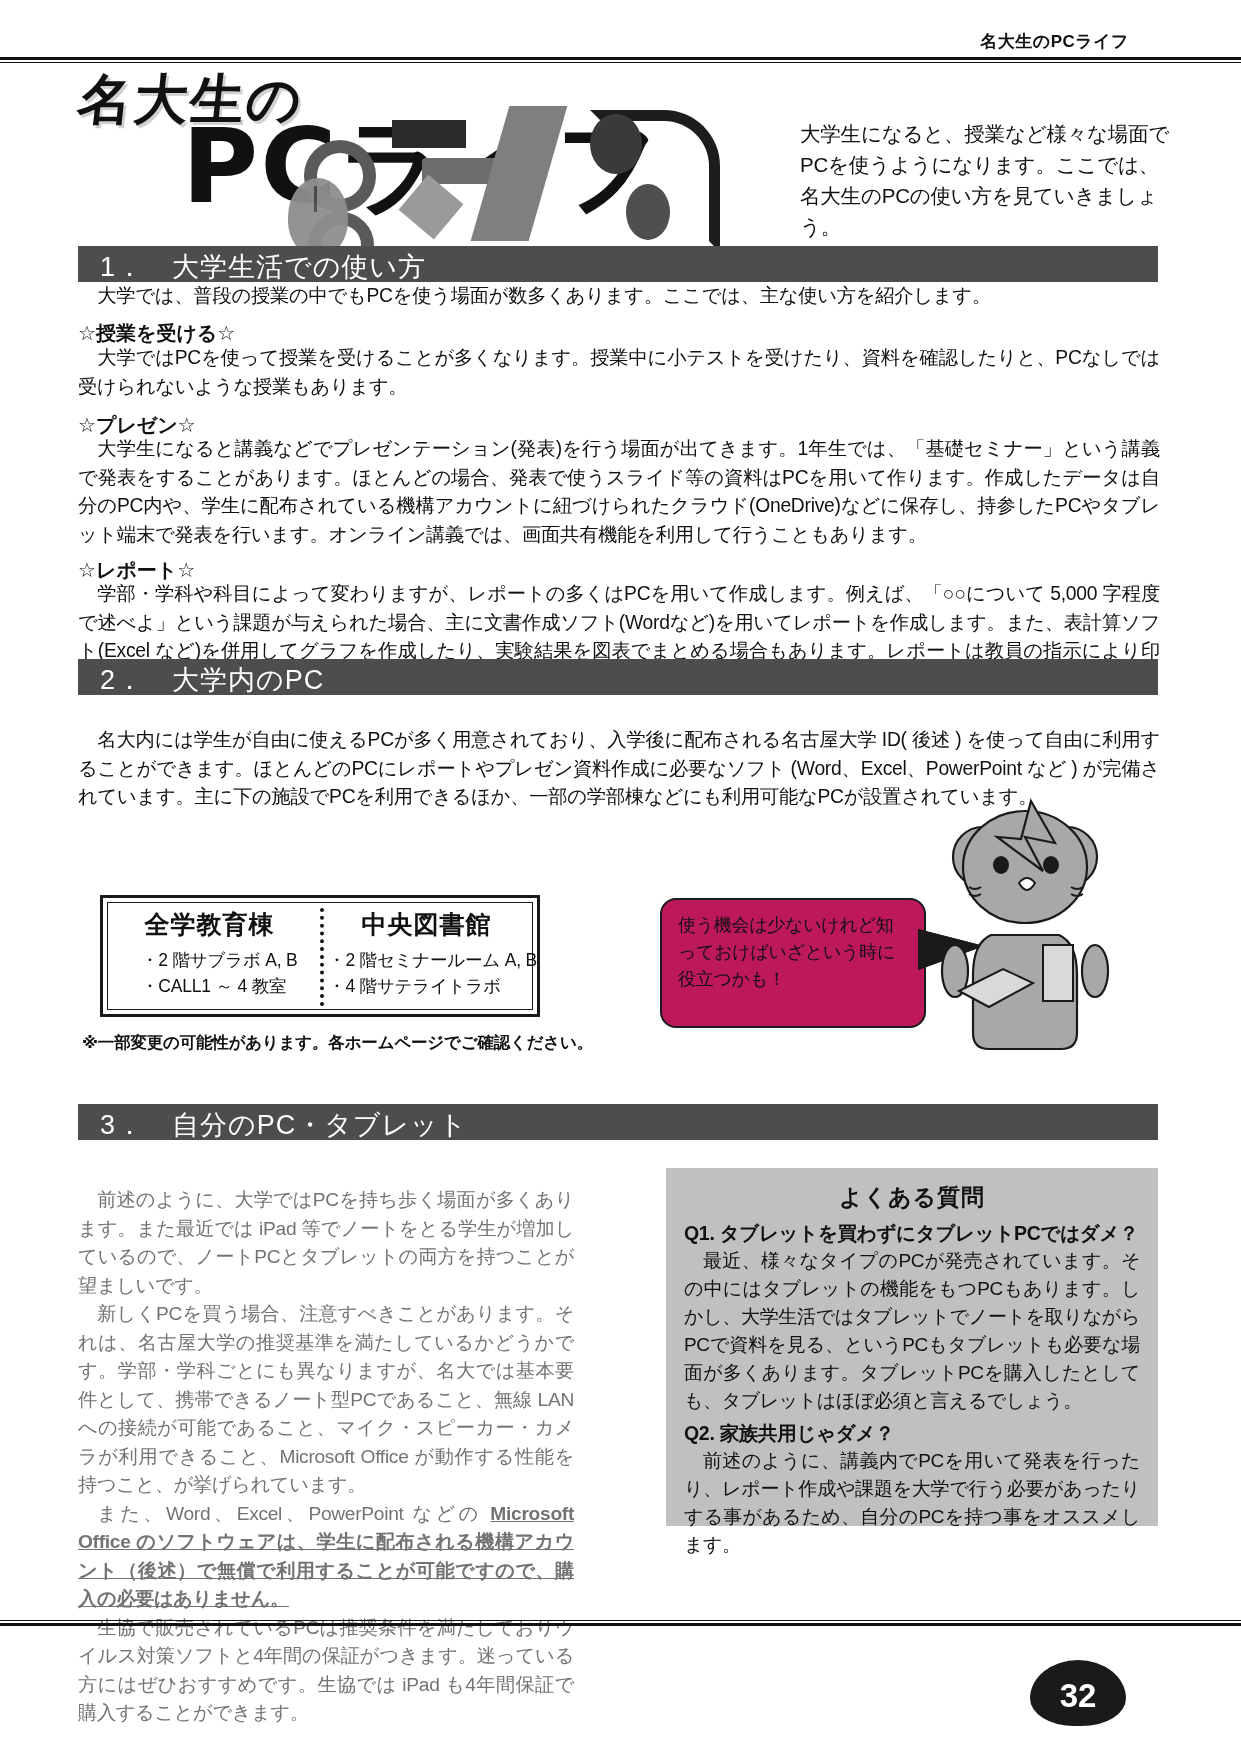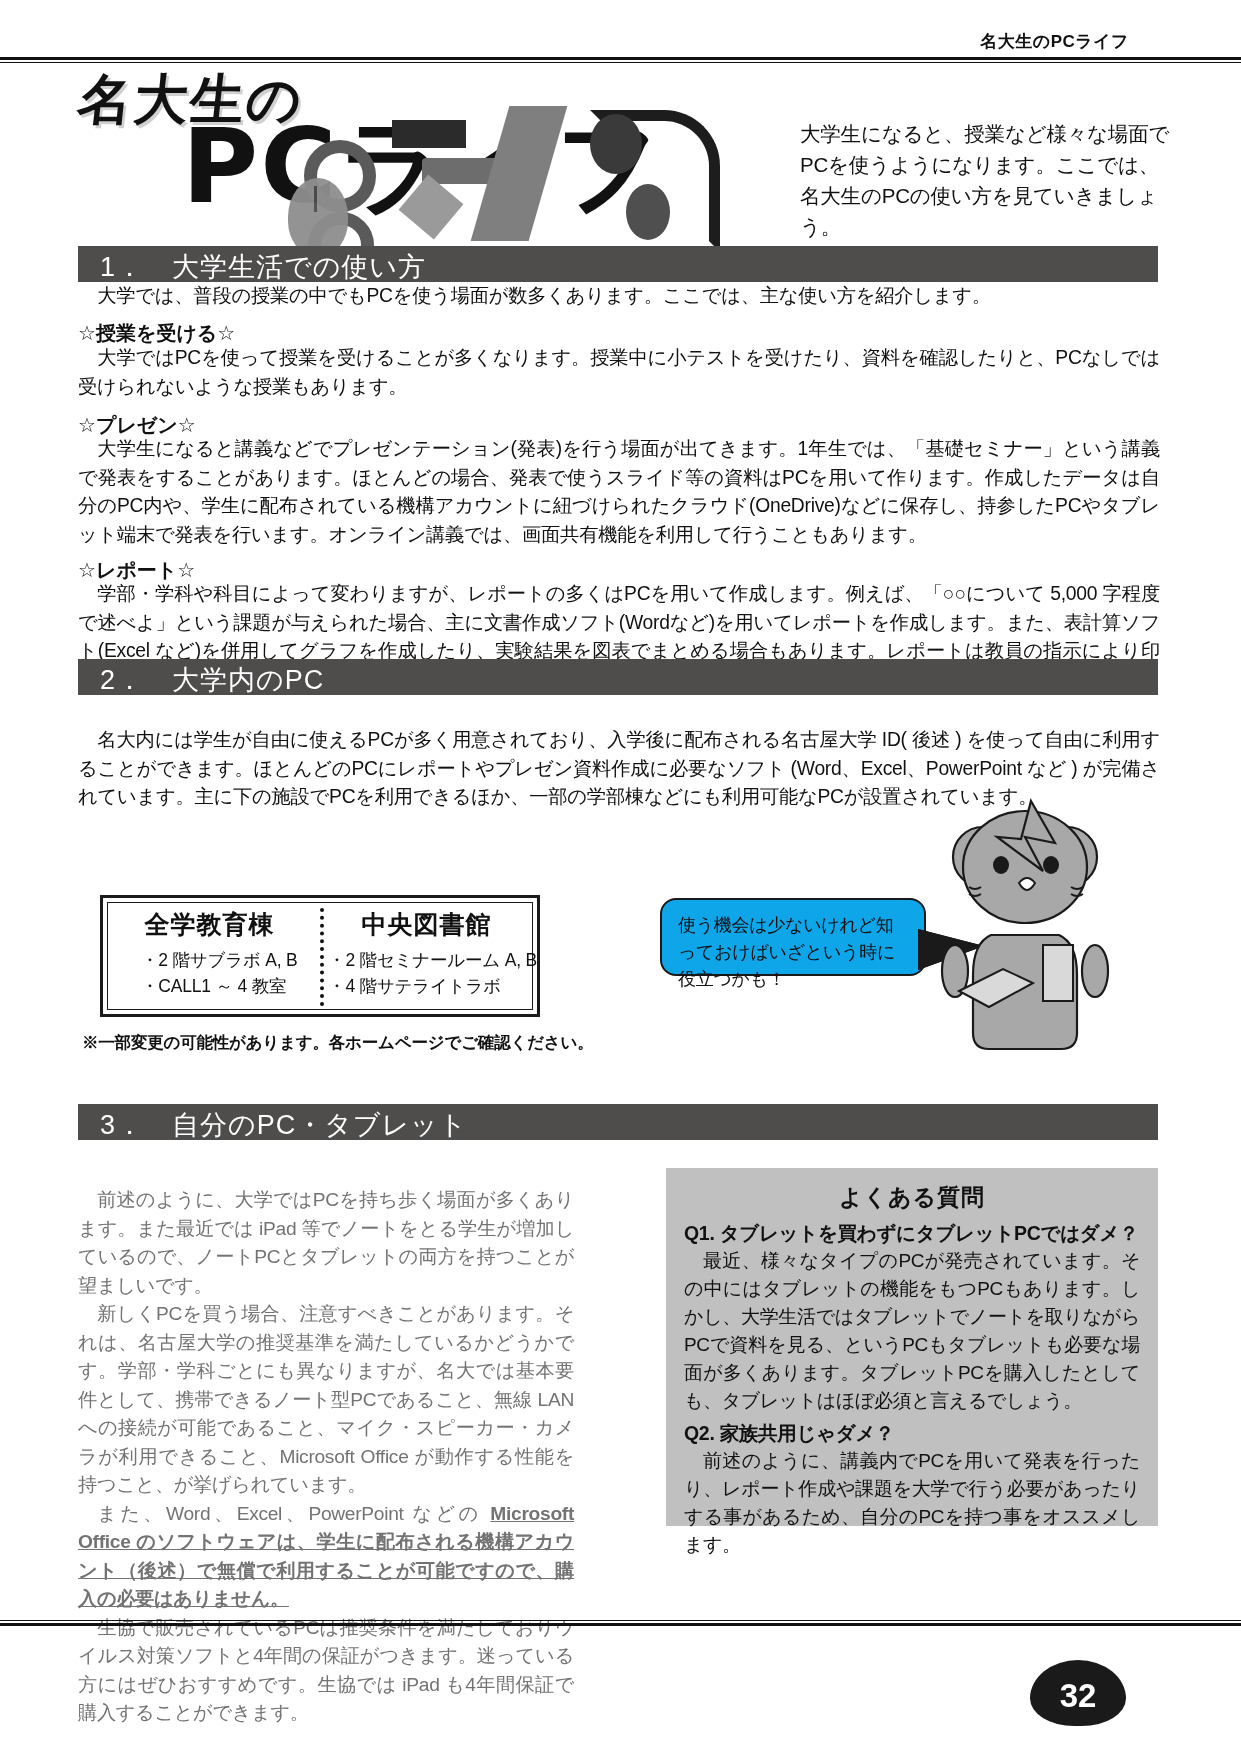--- a/index.html
+++ b/index.html
@@ -270,33 +270,32 @@
     border-left: 4px dotted #111;
   }
   .fac-note {
     position: absolute;
     left: 82px;
     top: 1032px;
     font-size: 16.5px;
     font-weight: bold;
     color: #111;
     letter-spacing: -0.2px;
-    font-family: Liberation Serif, serif;
   }
 
   
   .bubble {
     position: absolute;
     left: 660px;
     top: 898px;
     width: 266px;
-    height: 78px;
+    height: 130px;
     border: 2px solid #1a1a1a;
     border-radius: 16px;
-    background: #0ea5e9;
+    background: #be185d;
     box-sizing: border-box;
     padding: 12px 14px 0 16px;
     font-size: 18px;
     line-height: 27px;
     color: #111;
     letter-spacing: -0.3px;
   }
   .bubble-tail {
     position: absolute;
     left: 918px;

